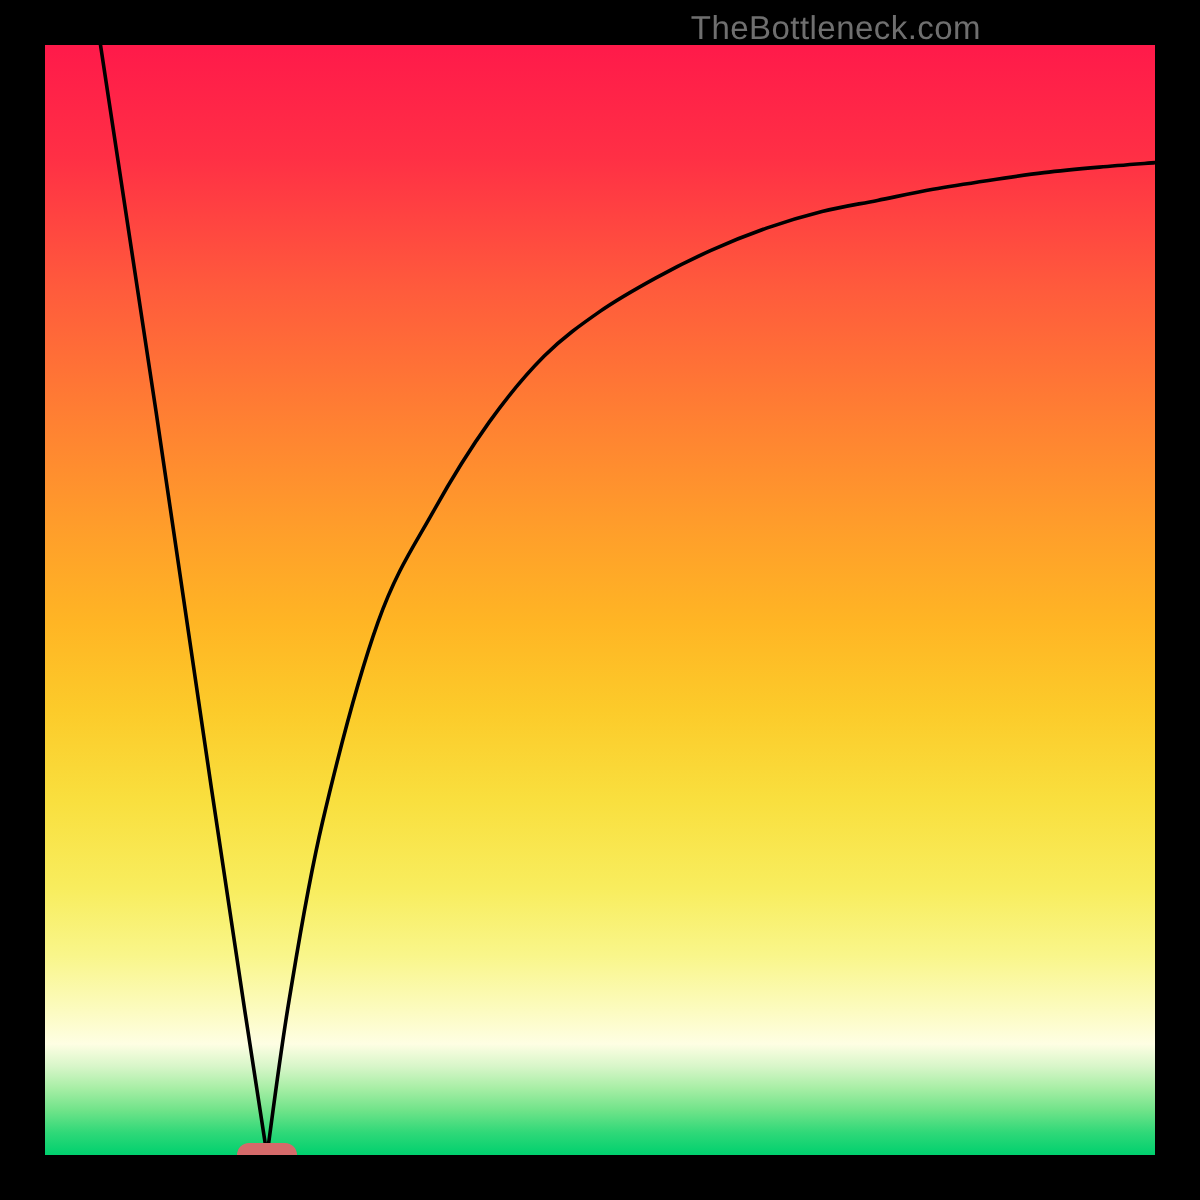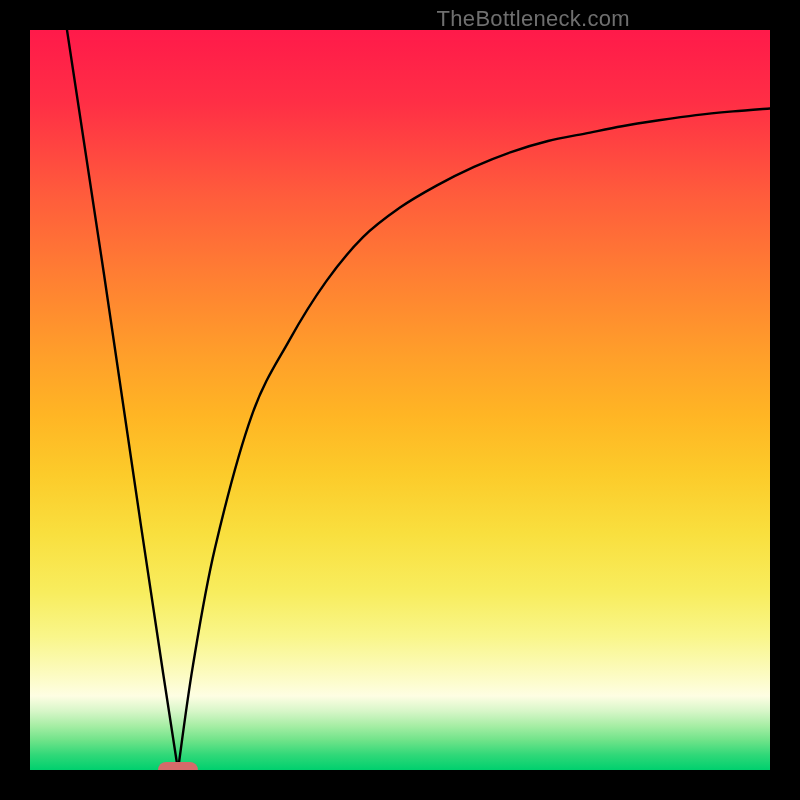--- a/index.html
+++ b/index.html
@@ -9,20 +9,21 @@
     height: 800px;
     overflow: hidden;
     background: #000;
     font-family: Arial, Helvetica, sans-serif;
   }
   .frame {
     position: relative;
     width: 644px;
     height: 800px;
     background: #000;
+    padding-left: 24px;
   }
   .plot-area {
     position: absolute;
     left: 30px;
     top: 30px;
     width: 740px;
     height: 740px;
     overflow: hidden;
     background: linear-gradient(
       to bottom,

